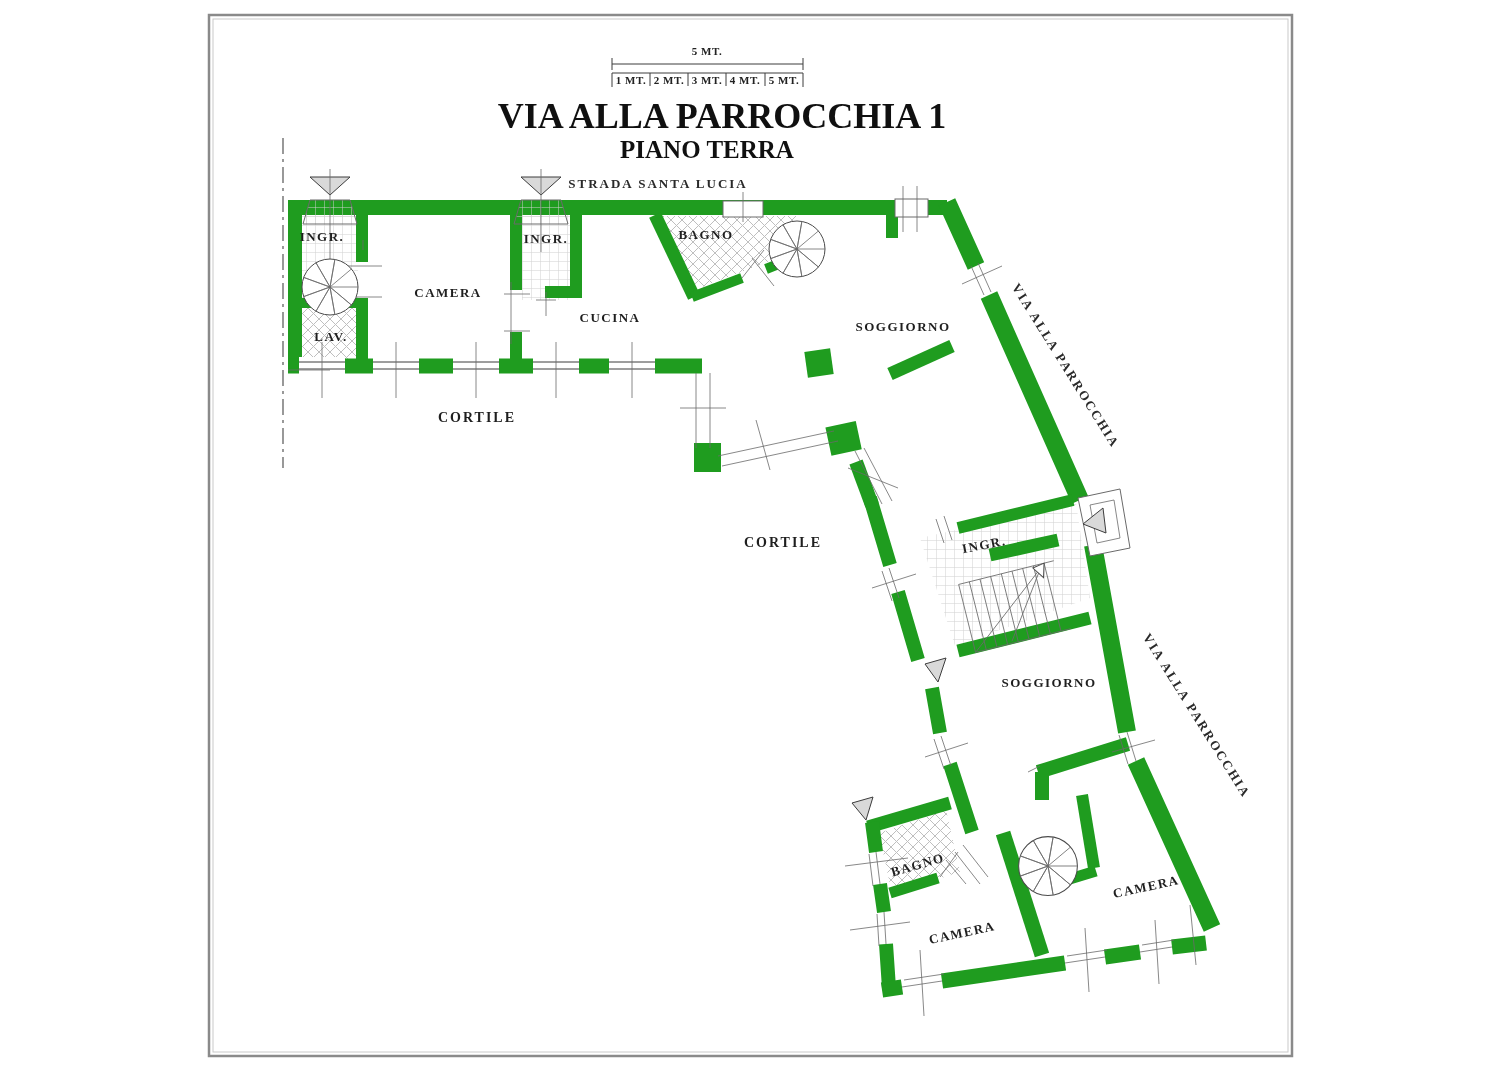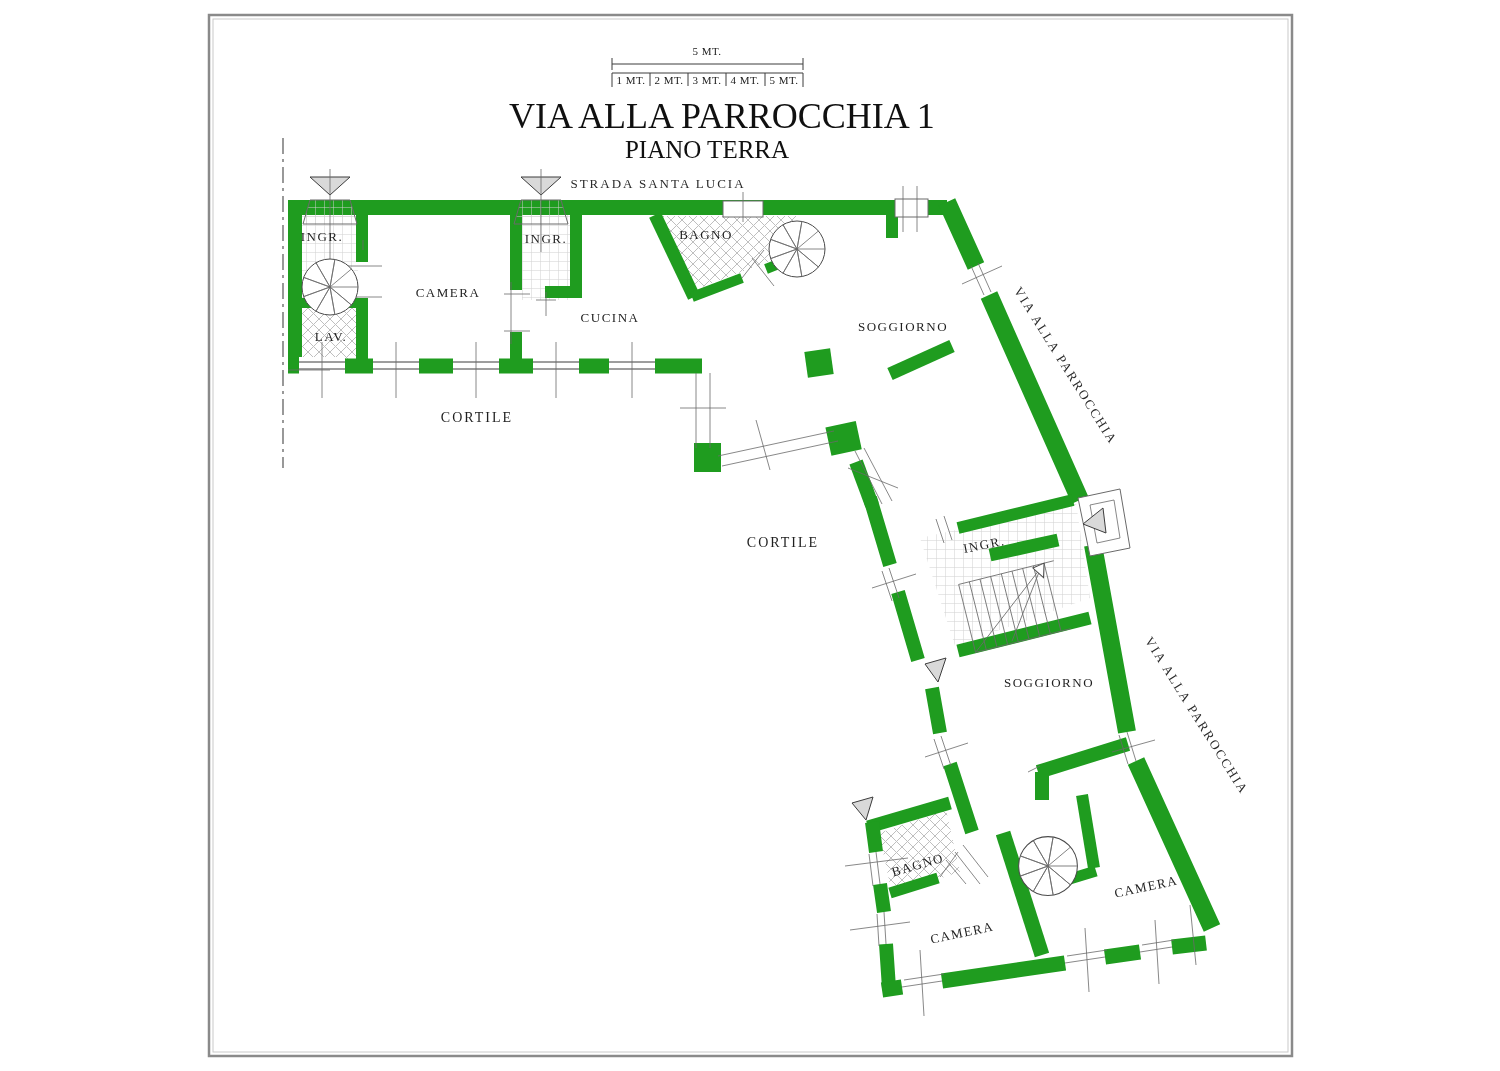--- a/index.html
+++ b/index.html
@@ -1,20 +1,20 @@
 <!DOCTYPE html>
 <html style="--wall: #1F9C1F; --line: #3C3C3C; --funnel: #D9D9D9; --text: #1F1F1F; --frame: #8A8A8A;"><head>
 <meta charset="utf-8">
 <style>
   :root{
     --wall:#1F9C1F; --line:#3C3C3C; --hatch:#BFBFBF; --tile:#CFCFCF;
     --funnel:#D9D9D9; --text:#1F1F1F; --frame:#8A8A8A; --bg:#FFFFFF;
   }
   html,body{margin:0;padding:0;background:var(--bg);}
-  .stage{width:1500px;height:1071px;position:relative;background:var(--bg);}
+  .stage{width:1500px;height:1071px;position:relative;background:var(--bg);font-weight:bold;}
   svg{display:block;}
   .wall{stroke:var(--wall);fill:none;}
   .wallfill{fill:var(--wall);stroke:none;}
   .hair{stroke:var(--line);stroke-width:1;fill:none;}
   .hairthin{stroke:#6a6a6a;stroke-width:0.8;fill:none;}
   .whitefill{fill:#FFFFFF;}
   .sym{fill:var(--funnel);stroke:var(--line);stroke-width:1;}
   .stair{stroke:#4a4a4a;stroke-width:1;fill:#FFFFFF;}
   .lbl{font-family:"Liberation Serif","DejaVu Serif",serif;fill:var(--text);
        font-size:13px;letter-spacing:1.5px;text-anchor:middle;}

